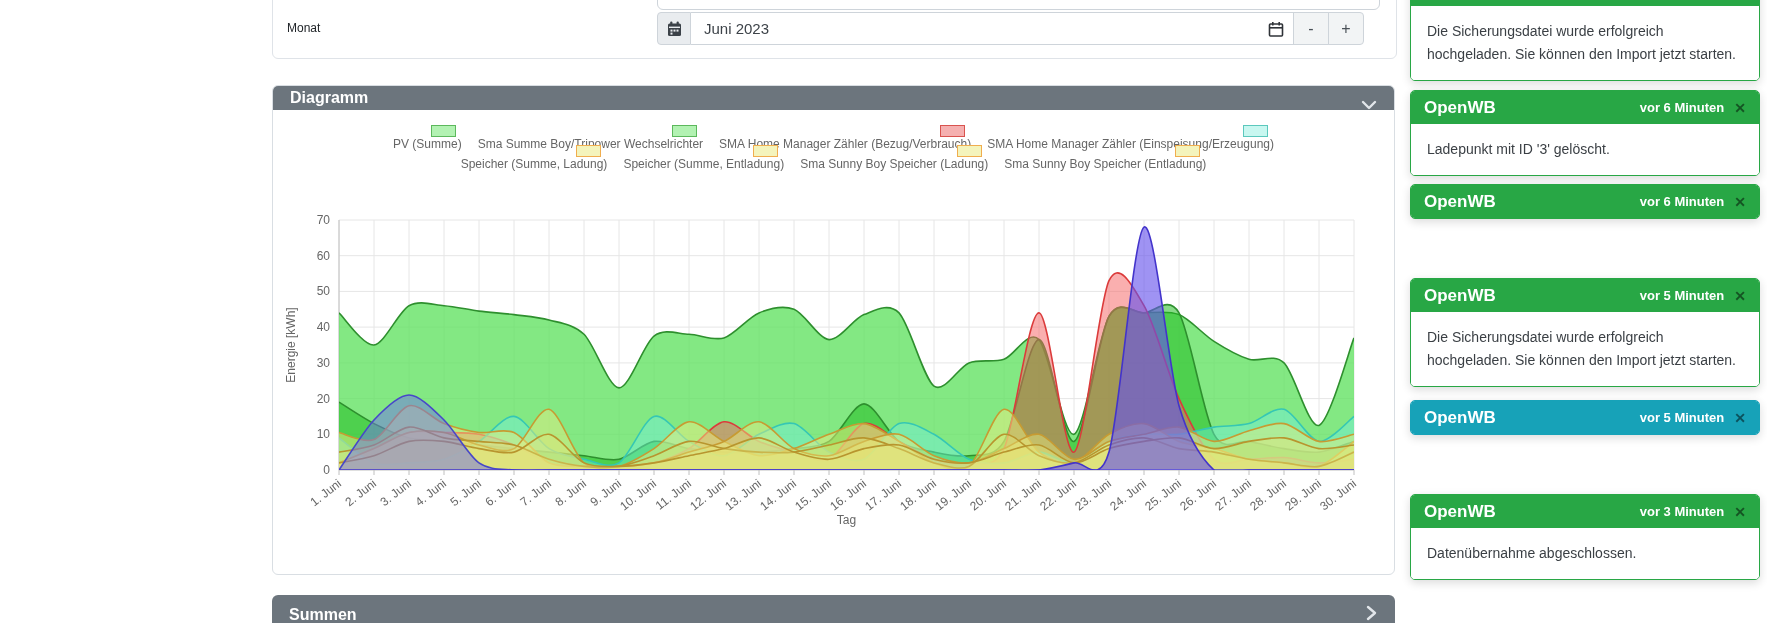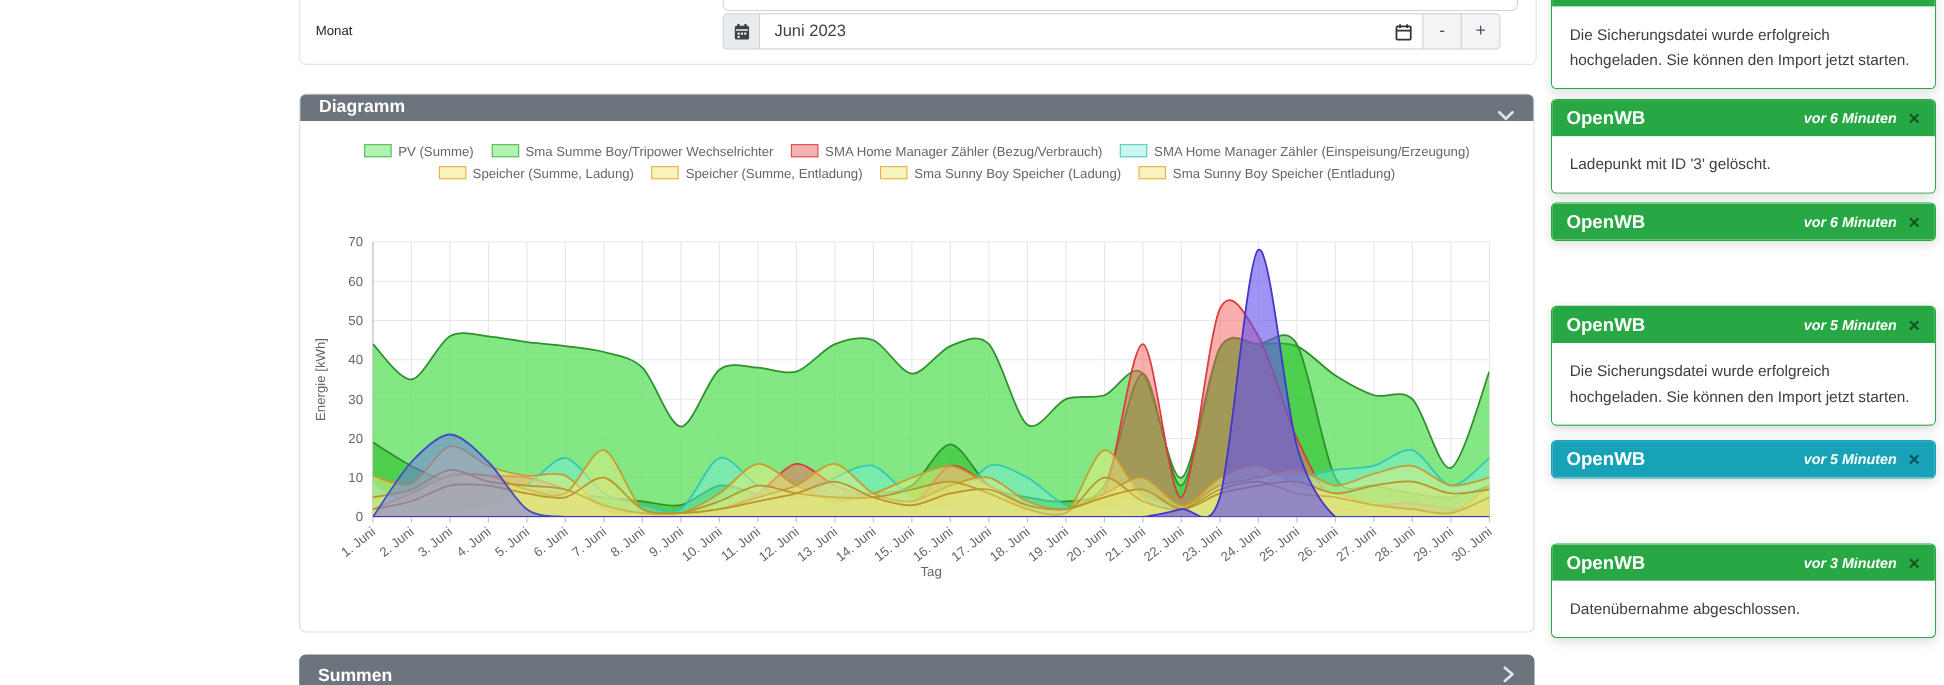--- a/index.html
+++ b/index.html
@@ -31,38 +31,38 @@
   
   .card-diagram{position:absolute;left:272px;top:85px;width:1123px;height:490px;
                 border:1px solid #d9dee3;border-radius:6px;background:#fff;box-sizing:border-box;}
   .card-header{position:relative;height:24px;background:#6c757d;border-radius:5px 5px 0 0;
                display:flex;align-items:center;}
   .card-header .hd-title{color:#fff;font-weight:bold;font-size:16px;margin-left:17px;}
   .hd-chev{position:absolute;right:16px;top:11px;}
   .card-body{position:relative;width:100%;height:450px;}
   .legend{position:absolute;left:0;right:0;top:18px;z-index:2;}
   .legend-row{display:flex;justify-content:center;align-items:center;height:20px;}
-  .legend-item{display:flex;align-items:flex-start;margin:0 8px;cursor:pointer;}
+  .legend-item{display:flex;align-items:flex-end;margin:0 8px;cursor:pointer;flex-direction:column;}
   .legend-swatch{width:25px;height:12px;box-sizing:border-box;border:1px solid;margin-right:6px;}
   .legend-label{font-size:12px;color:#666;white-space:nowrap;}
   #chart-svg{position:absolute;left:0;top:0;}
 
   
   .summen-bar{position:absolute;left:272px;top:595px;width:1123px;height:42px;background:#6c757d;
               border-radius:6px 6px 0 0;display:flex;align-items:center;cursor:pointer;}
   .summen-bar .hd-title{color:#fff;font-weight:bold;font-size:16px;margin-left:17px;margin-top:-2px;}
   .summen-chev{position:absolute;right:16px;top:9px;}
 
   
   #toast-layer{position:absolute;left:1410px;top:0;width:350px;}
   .toast{position:absolute;left:0;width:350px;box-sizing:border-box;border:1px solid;
          border-radius:5px;background:#fff;box-shadow:0 3px 10px rgba(0,0,0,.14);overflow:hidden;}
   .toast-header{height:33px;display:flex;align-items:center;padding:0 13px;box-sizing:border-box;}
   .toast-title{color:#fff;font-weight:bold;font-size:17px;}
-  .toast-time{margin-left:auto;color:#fff;font-weight:bold;font-size:13px;font-style:italic;}
+  .toast-time{margin-left:auto;color:#fff;font-weight:bold;font-size:13px;}
   .toast-close{margin-left:10px;color:rgba(0,0,0,.5);font-weight:bold;font-size:14px;
                line-height:14px;cursor:pointer;}
   .toast-body{padding:14px 16px;font-size:14px;line-height:23px;color:#3a3f44;background:#fff;}
 </style>
 </head>
 <body>
 
 <div id="page">
 
   <div class="card-top"></div>

